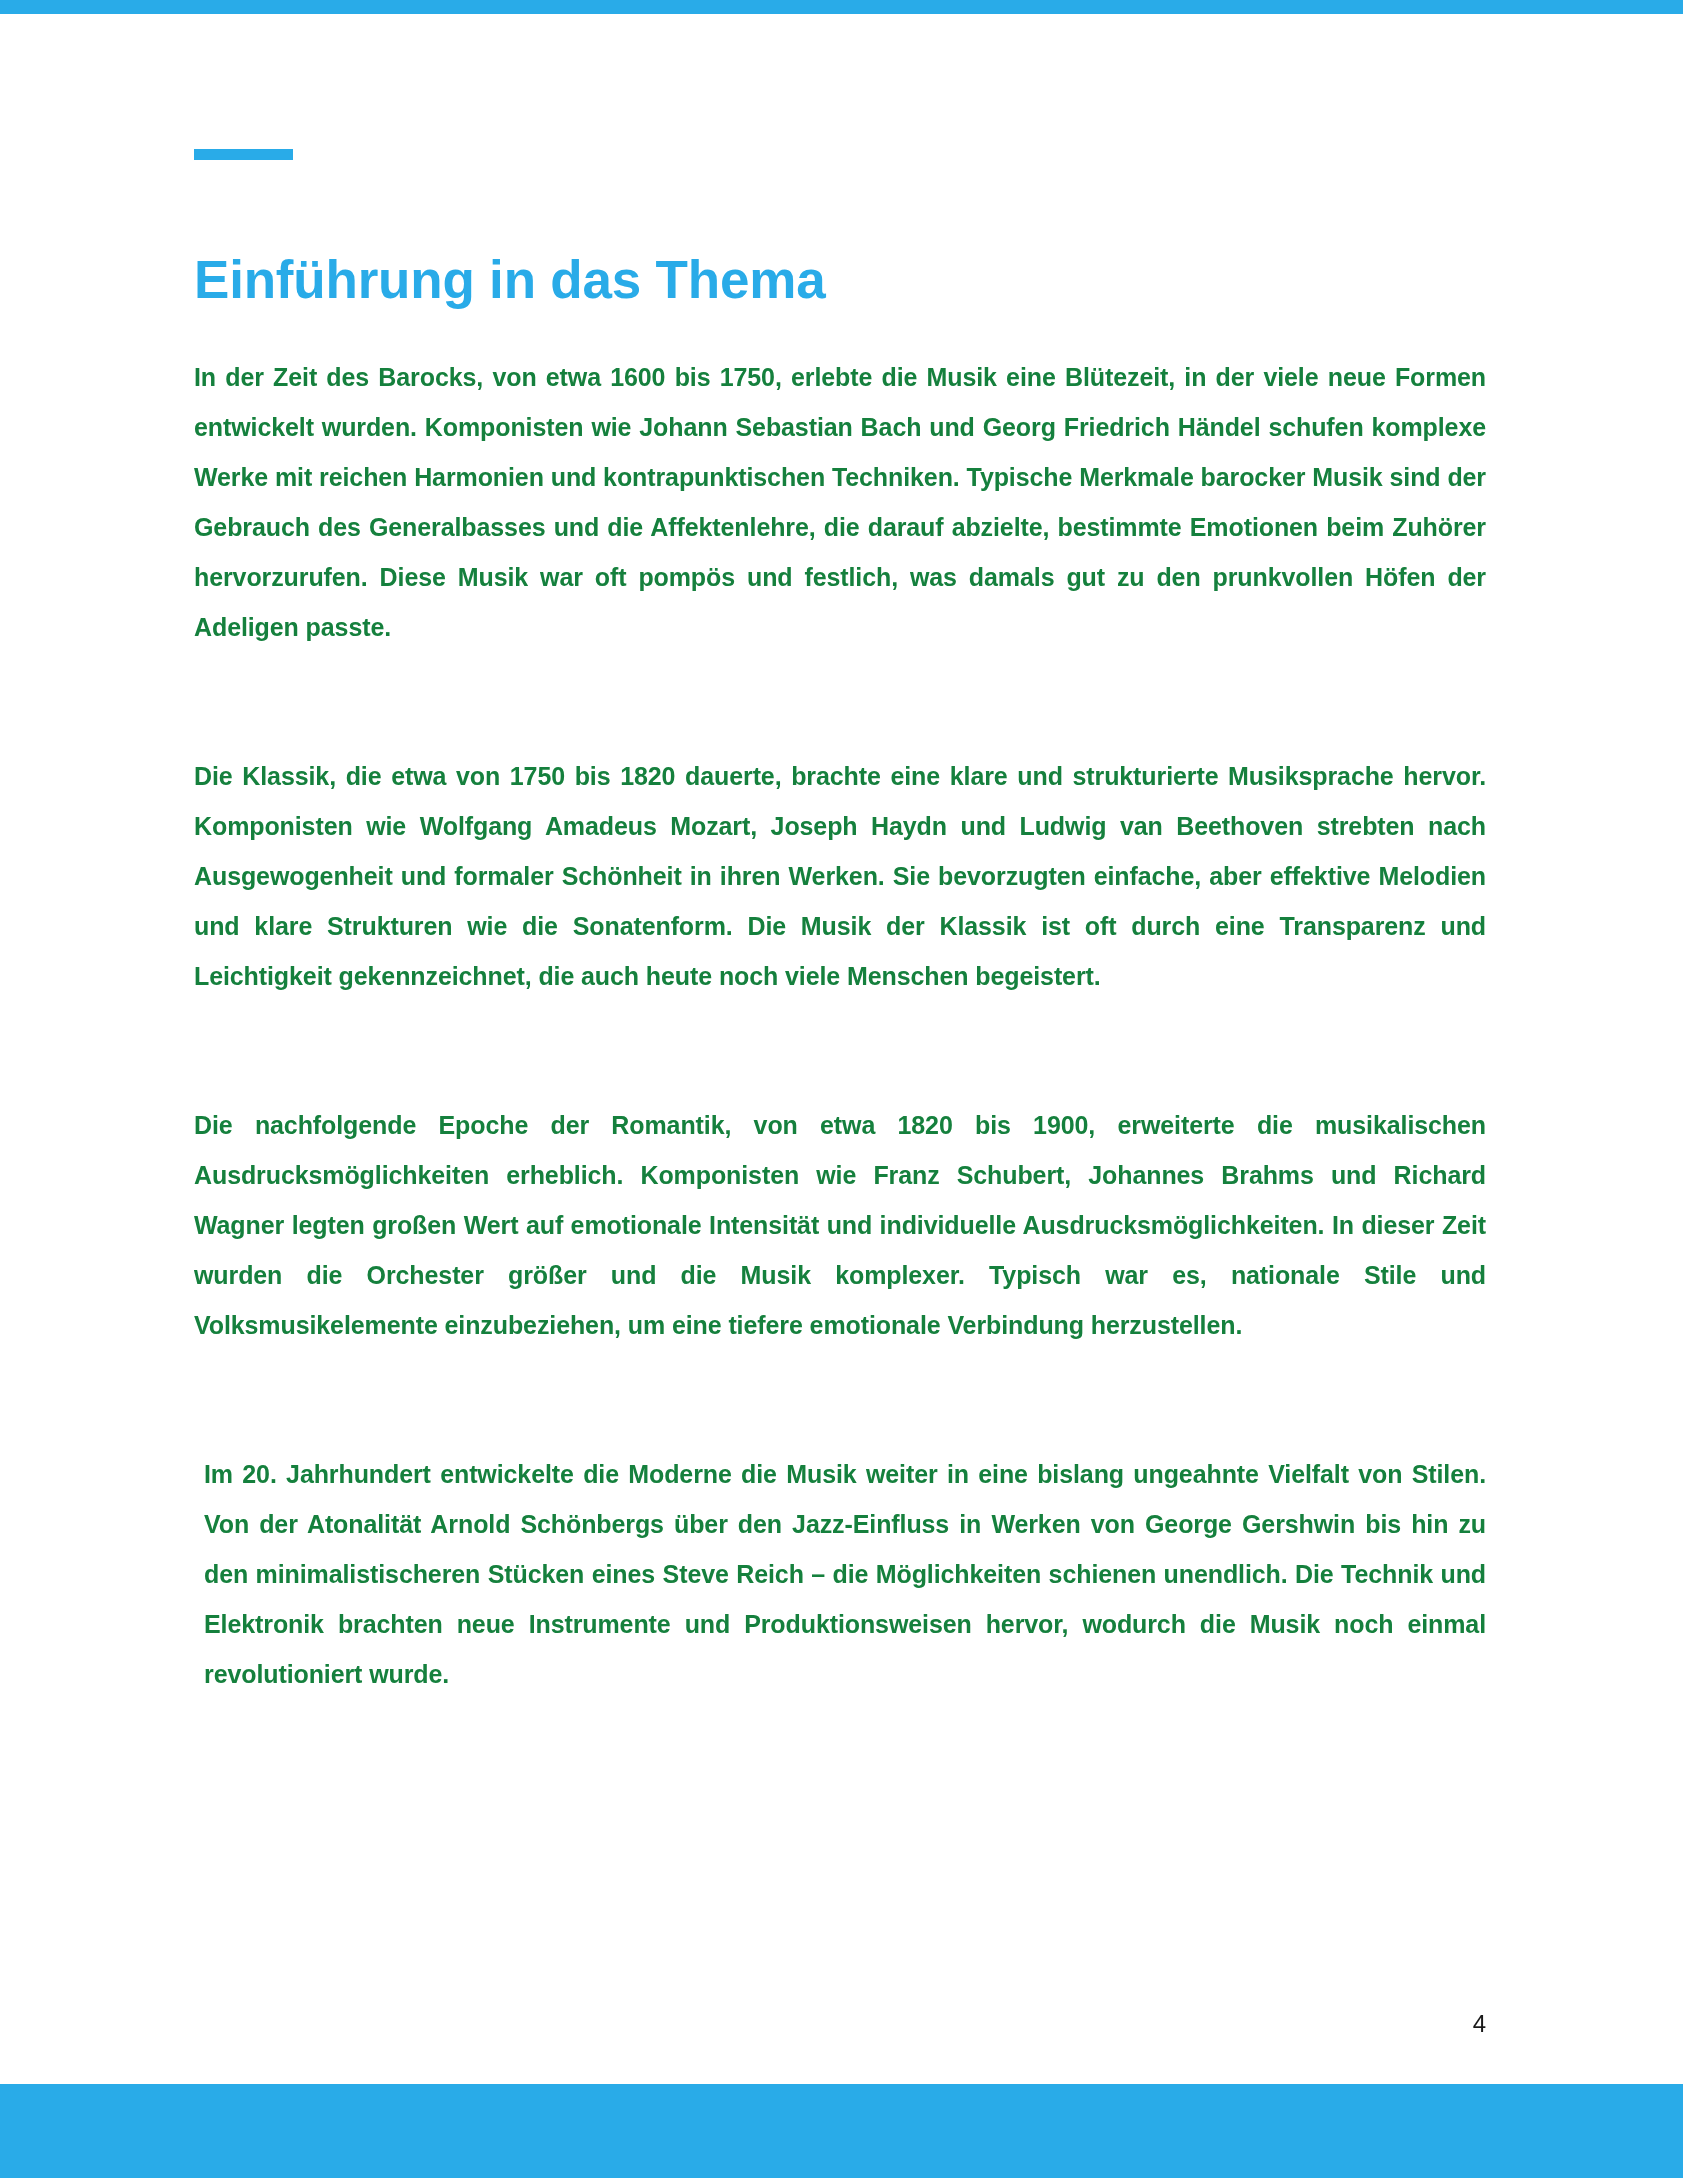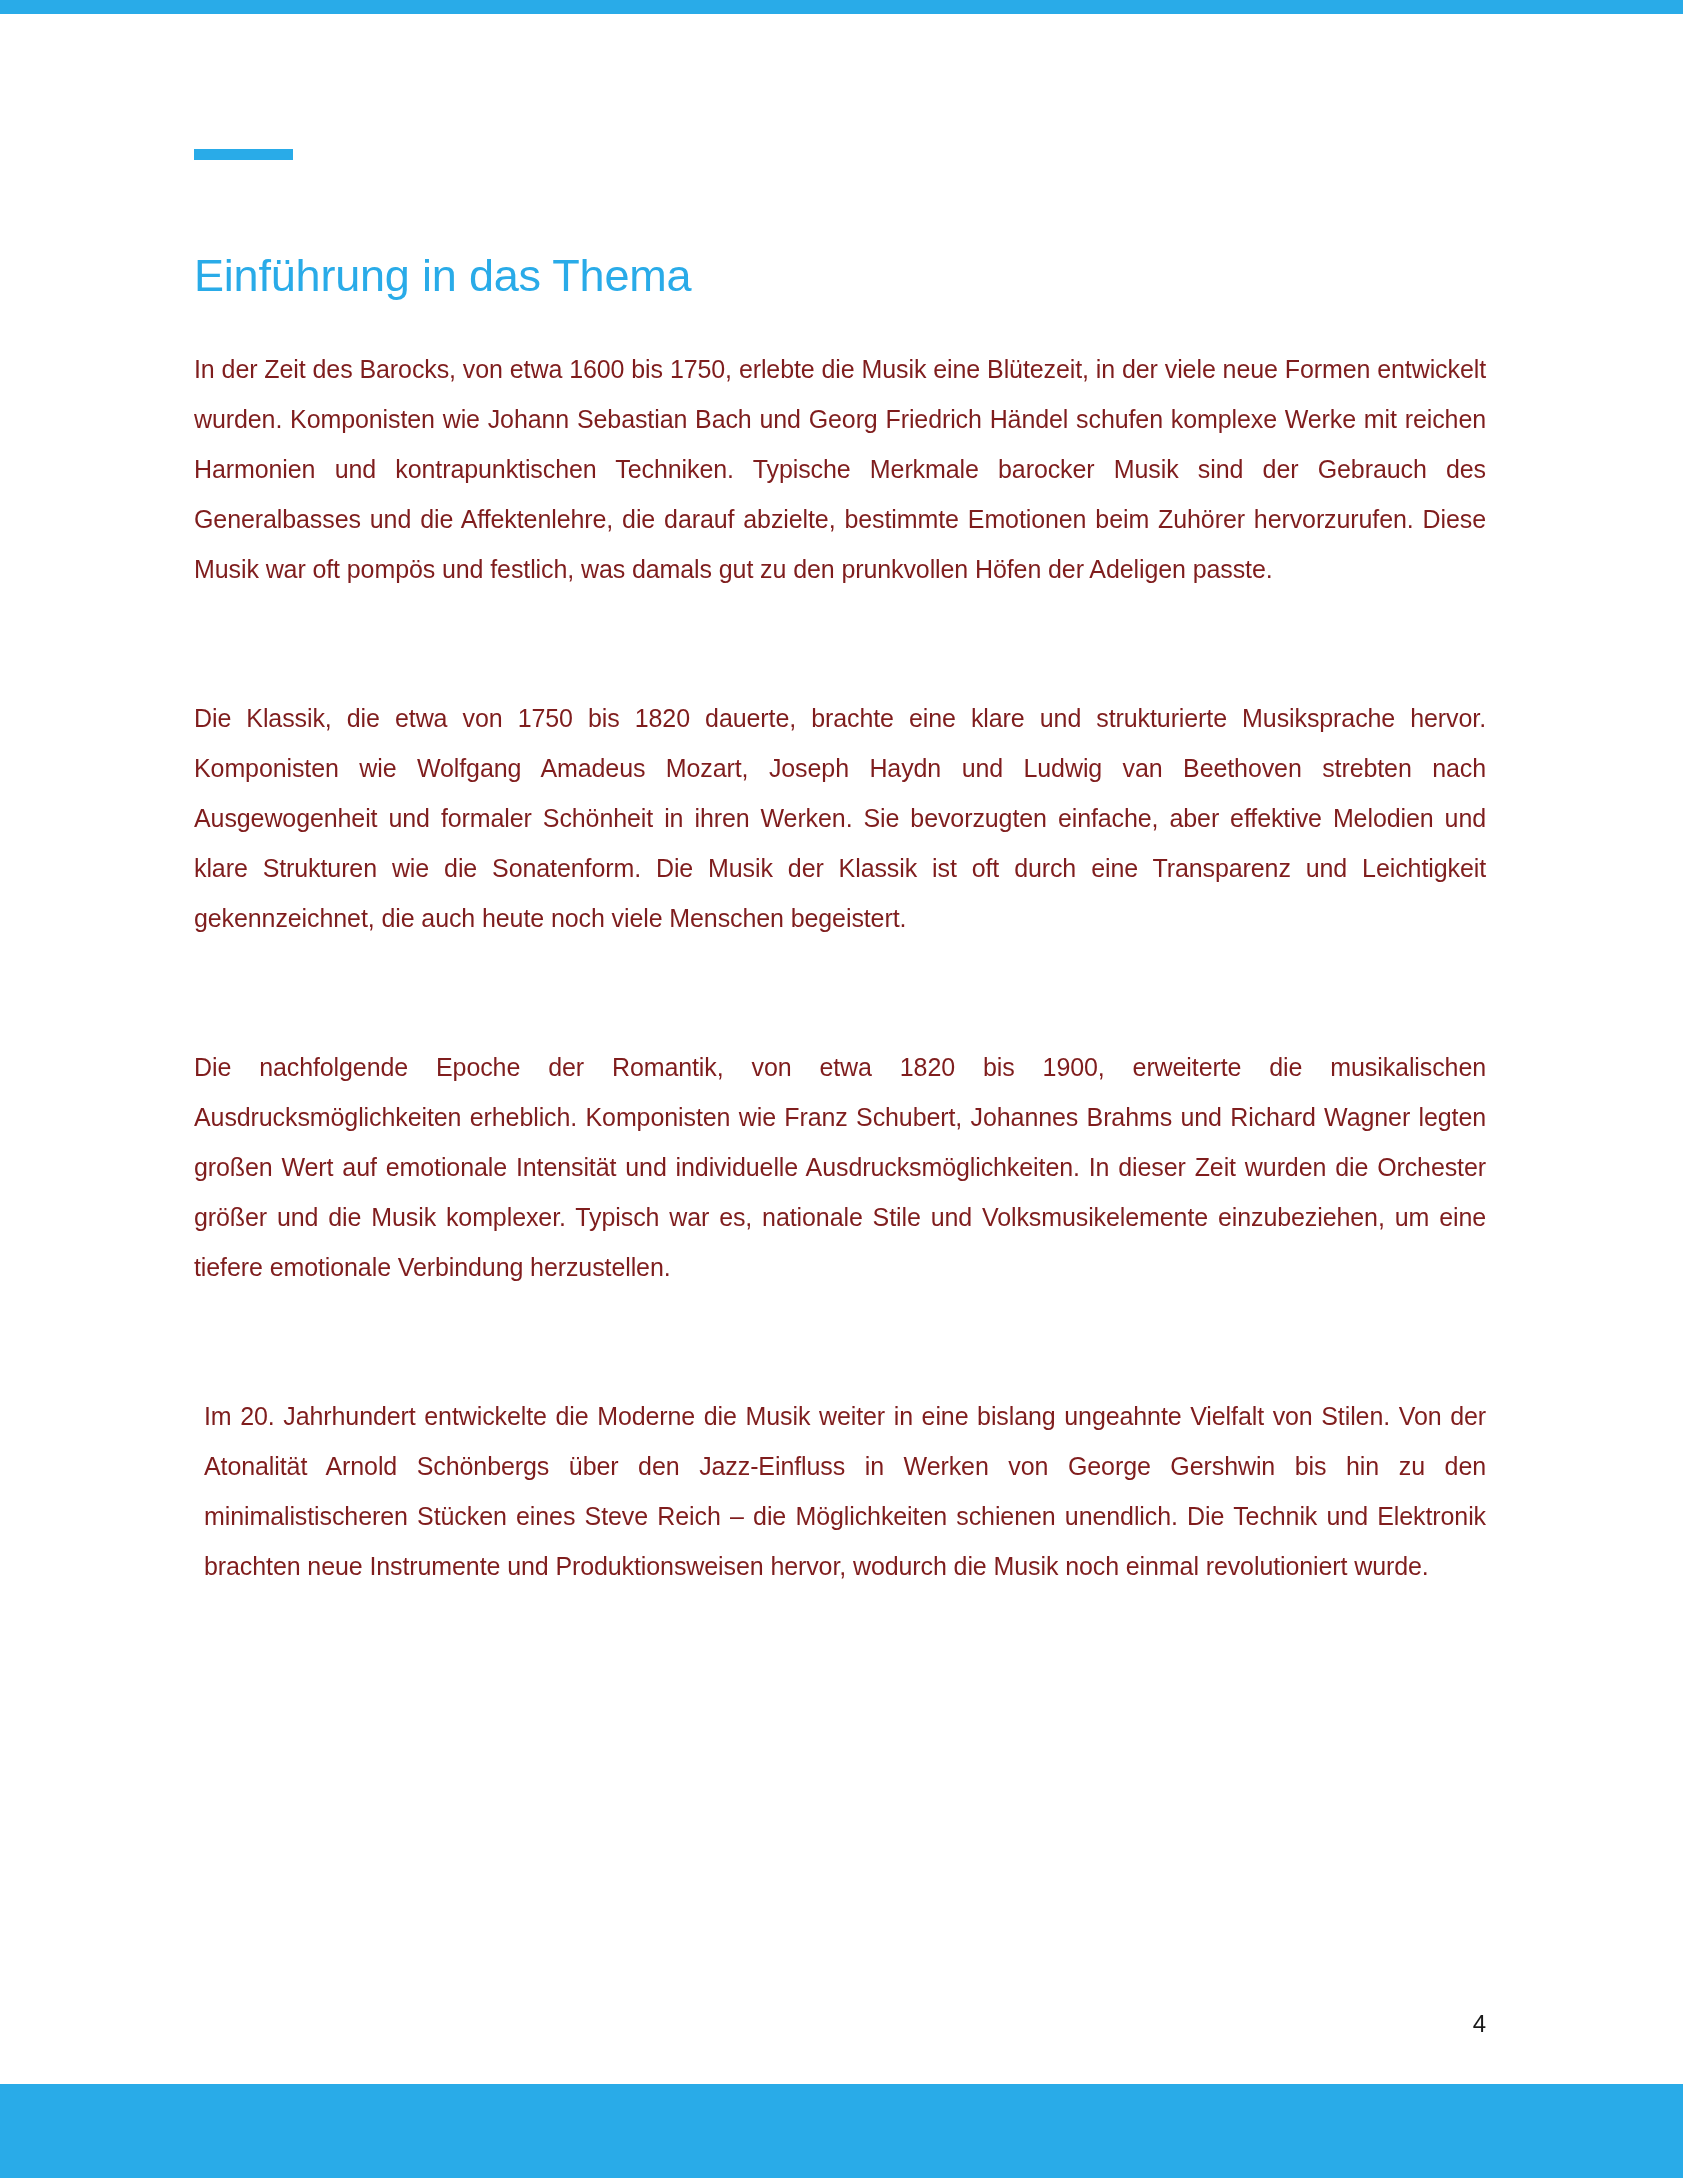--- a/index.html
+++ b/index.html
@@ -49,35 +49,35 @@
 
   .accent-dash {
     width: 99px;
     height: 11px;
     background: #29abe8;
     margin-bottom: 91px;
   }
 
   .section-heading {
     color: #29abe8;
-    font-size: 45px;
-    font-weight: 400;
+    font-size: 53px;
+    font-weight: 700;
     letter-spacing: -0.2px;
     line-height: 1.1;
     margin-bottom: 43px;
     white-space: nowrap;
   }
 
   .body-para {
     font-size: 25px;
     line-height: 50px;
-    color: #7f1d1d;
+    color: #15803d;
     text-align: justify;
     text-justify: inter-word;
-    font-weight: 400;
+    font-weight: 700;
     letter-spacing: -0.1px;
     margin-bottom: 99px;
   }
   .body-para:last-of-type { margin-bottom: 0; margin-left: 10px; }
 
   .page-number {
     position: absolute;
     left: 194px;
     top: 2012px;
     width: 1292px;

